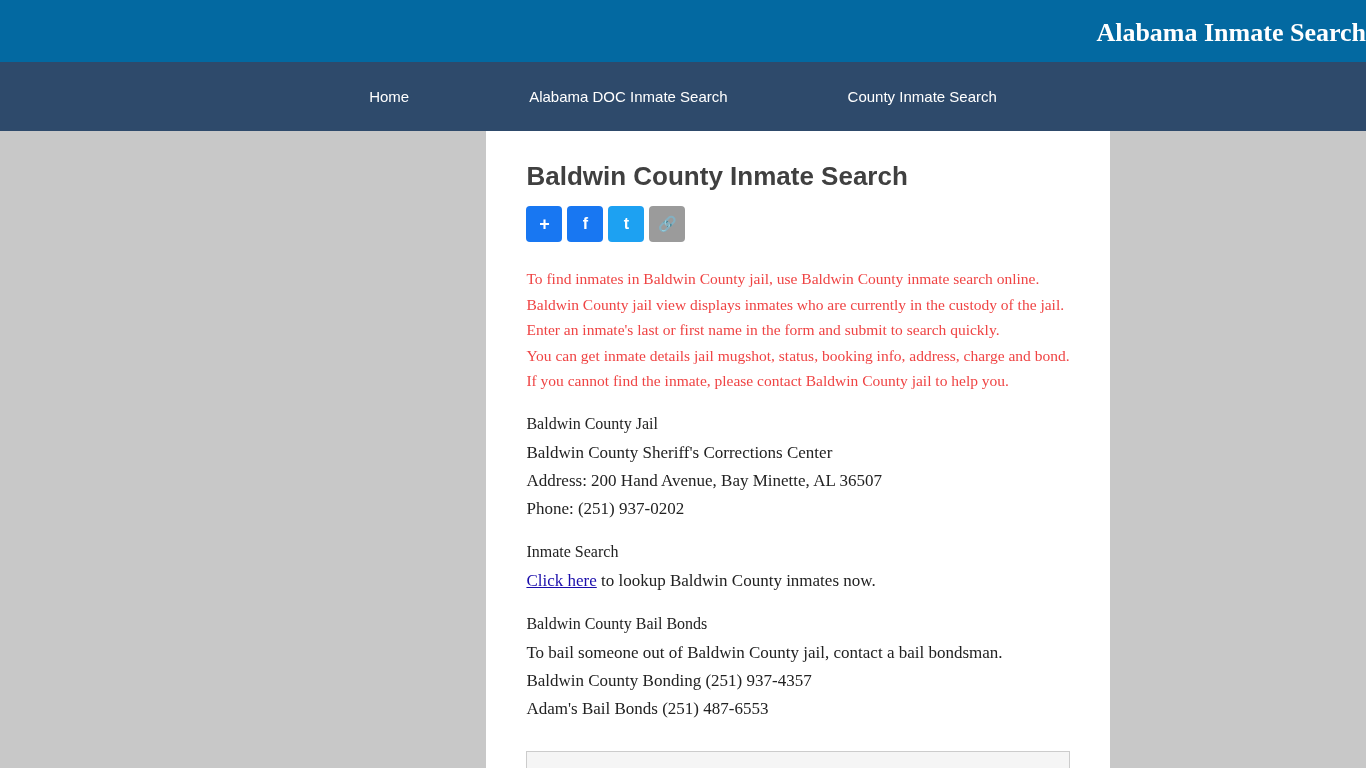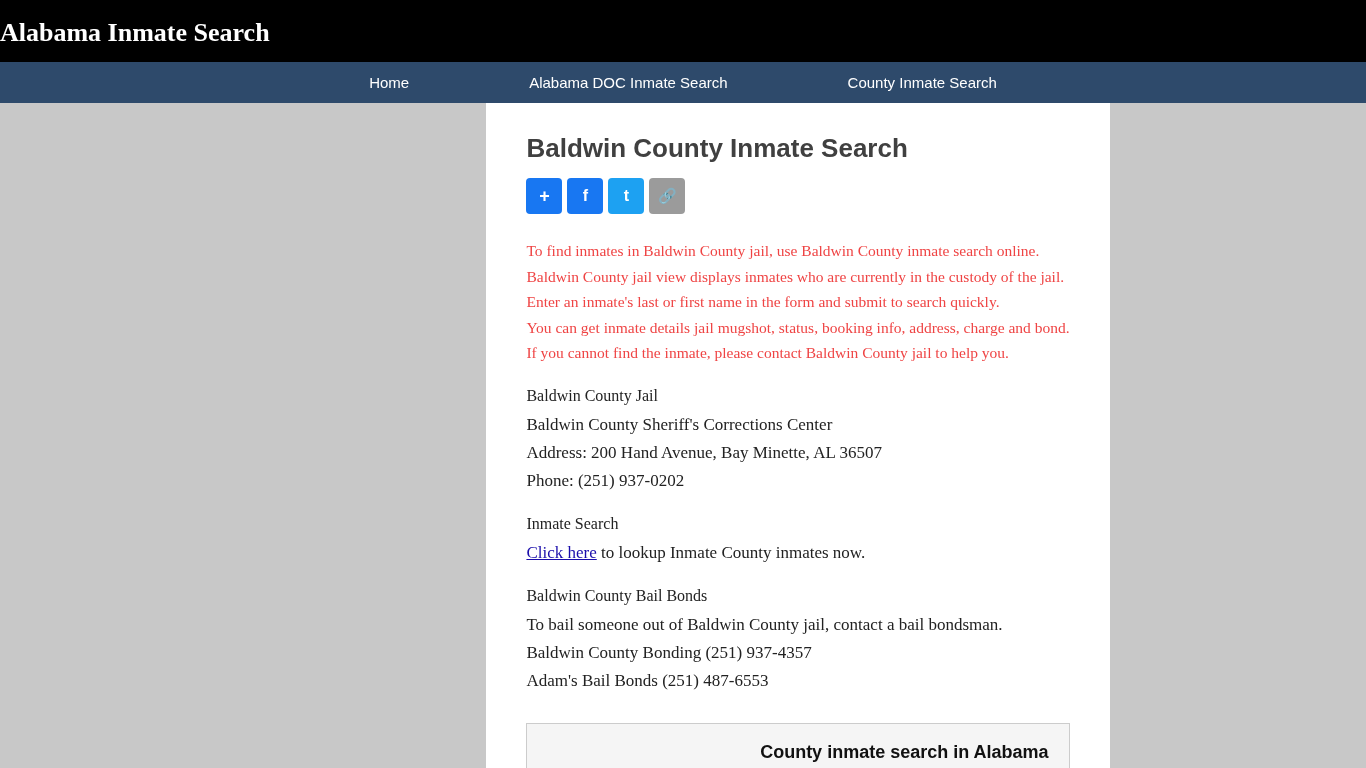--- a/index.html
+++ b/index.html
@@ -11,40 +11,40 @@
     body {
       font-family: Georgia, 'Times New Roman', serif;
       font-size: 16px;
       background-color: #c8c8c8;
       color: #222;
       min-height: 768px;
     }
 
     
     #site-header {
-      background-color: #000000;
-      text-align: left;
+      background-color: #0369a1;
+      text-align: right;
       padding: 18px 0 14px 0;
     }
 
     #site-title {
       color: #fff;
       font-size: 26px;
       font-weight: bold;
       font-family: Georgia, serif;
     }
 
     
     #main-nav {
       background-color: #2e4a6b;
       display: flex;
       justify-content: center;
       align-items: center;
       gap: 0;
-      padding: 0;
+      padding: 14px;
     }
 
     .nav-item {
       color: #fff;
       font-size: 15px;
       font-family: Arial, sans-serif;
       padding: 12px 60px;
       cursor: pointer;
       text-decoration: none;
       display: inline-block;
@@ -235,21 +235,21 @@
       <div class="section-content">
         <p>Baldwin County Sheriff's Corrections Center</p>
         <p>Address: 200 Hand Avenue, Bay Minette, AL 36507</p>
         <p>Phone: (251) 937-0202</p>
       </div>
     </div>
 
     <div id="inmate-search-section">
       <div class="section-title">Inmate Search</div>
       <div class="section-content">
-        <a class="click-here-link">Click here</a><span> to lookup Inmate County inmates now.</span>
+        <a class="click-here-link">Click here</a><span> to lookup Baldwin County inmates now.</span>
       </div>
     </div>
 
     <div id="bail-bonds-section">
       <div class="section-title">Baldwin County Bail Bonds</div>
       <div class="section-content">
         <p>To bail someone out of Baldwin County jail, contact a bail bondsman.</p>
         <p>Baldwin County Bonding (251) 937-4357</p>
         <p>Adam's Bail Bonds (251) 487-6553</p>
       </div>

